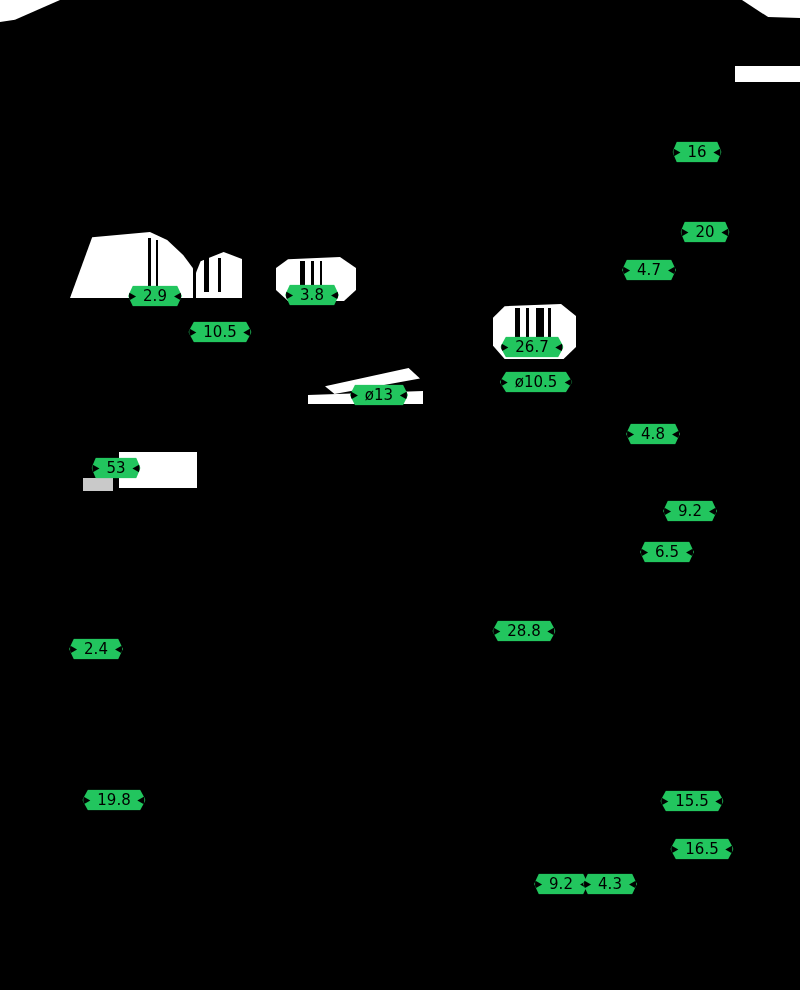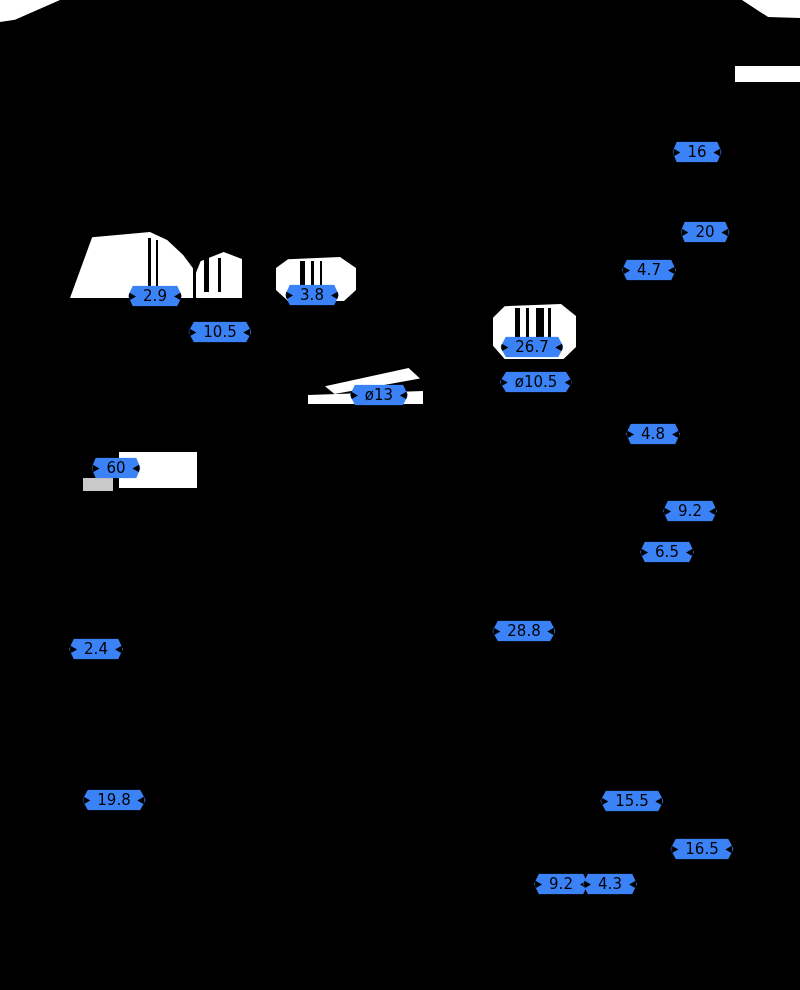--- a/index.html
+++ b/index.html
@@ -8,21 +8,21 @@
     overflow:hidden;font-family:"DejaVu Sans",sans-serif;
   }
   
   .shape{position:absolute;background:#fff;}
   .gray{background:#c9c9c9;}
   
   .bar{position:absolute;background:#000;}
   
   .dim{
     position:absolute;transform:translate(-50%,-50%);
-    background:#3b82f6;color:#000;font-size:15px;line-height:1;
+    background:#22c55e;color:#000;font-size:15px;line-height:1;
     padding:3px 15px;white-space:nowrap;
     clip-path:polygon(0 50%,9% 0,91% 0,100% 50%,91% 100%,9% 100%);
   }
   .dim::before,.dim::after{
     content:"";position:absolute;top:50%;width:0;height:0;
     border-top:4px solid transparent;border-bottom:4px solid transparent;
   }
   .dim::before{left:1px;transform:translateY(-50%);border-left:7px solid #000;}
   .dim::after{right:1px;transform:translateY(-50%);border-right:7px solid #000;}
 </style>
@@ -64,25 +64,25 @@
       <div class="dim" style="left: 155px; top: 296px;">2.9</div>
       <div class="dim" style="left: 220px; top: 296px; margin-top: 36px;">10.5</div>
       <div class="dim" style="left: 312px; top: 295px;">3.8</div>
       <div class="dim" style="left: 697px; top: 152px;">16</div>
       <div class="dim" style="left: 705px; top: 232px;">20</div>
       <div class="dim" style="left: 649px; top: 270px;">4.7</div>
       <div class="dim" style="left: 532px; top: 347px;">26.7</div>
       <div class="dim" style="left: 536px; top: 382px;">ø10.5</div>
       <div class="dim" style="left: 379px; top: 395px;">ø13</div>
       <div class="dim" style="left: 653px; top: 434px;">4.8</div>
-      <div class="dim" style="left: 116px; top: 468px;">60</div>
+      <div class="dim" style="left: 116px; top: 468px;">53</div>
       <div class="dim" style="left: 690px; top: 511px;">9.2</div>
       <div class="dim" style="left: 667px; top: 552px; text-align: center;">6.5</div>
       <div class="dim" style="left: 524px; top: 631px;">28.8</div>
       <div class="dim" style="left: 96px; top: 649px;">2.4</div>
       <div class="dim" style="left: 114px; top: 800px;">19.8</div>
-      <div class="dim" style="left: 632px; top: 801px;">15.5</div>
+      <div class="dim" style="left: 692px; top: 801px;">15.5</div>
       <div class="dim" style="left: 702px; top: 801px; margin-top: 48px;">16.5</div>
       <div class="dim" style="left: 561px; top: 884px;">9.2</div>
       <div class="dim" style="left: 610px; top: 884px;">4.3</div>
     </div>
 
 </div>
 
 </body></html>

